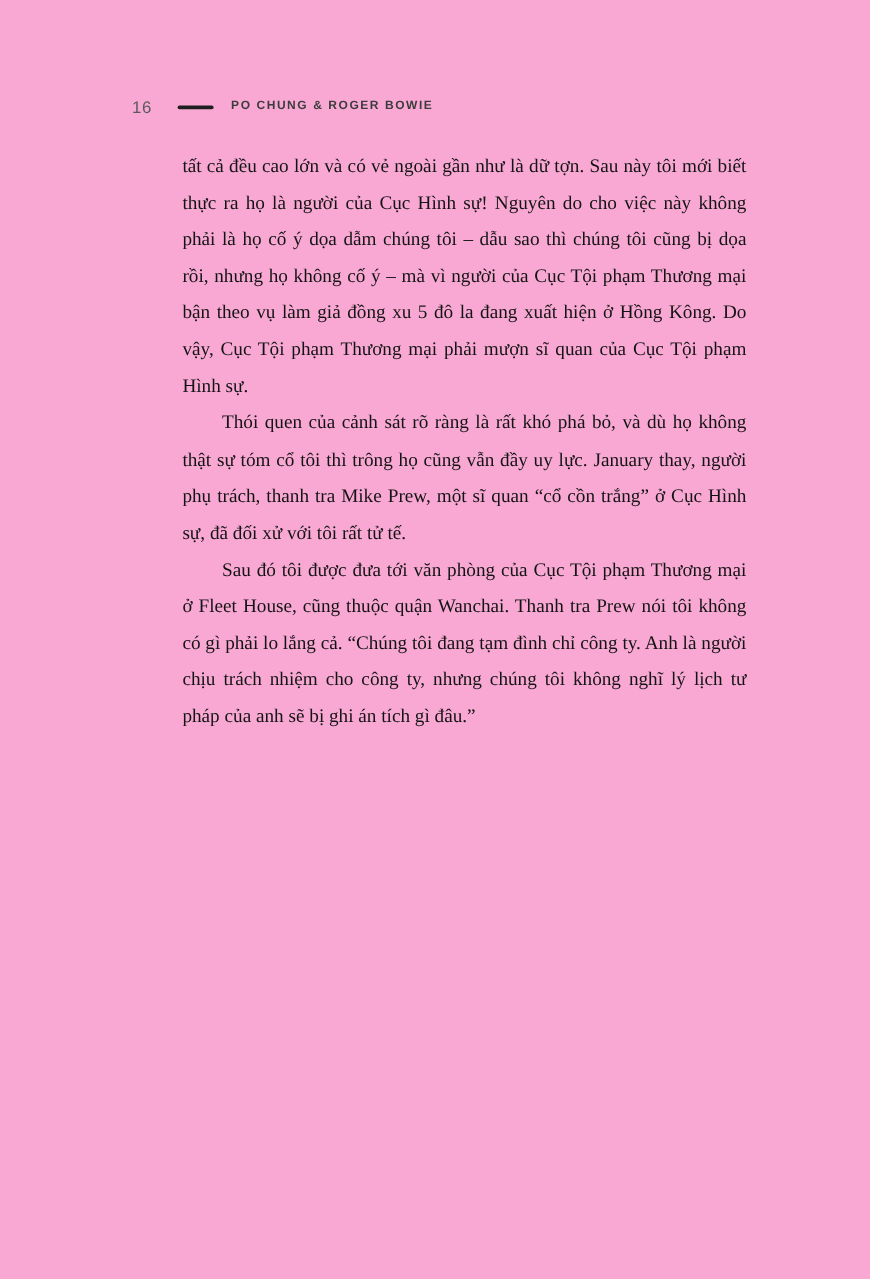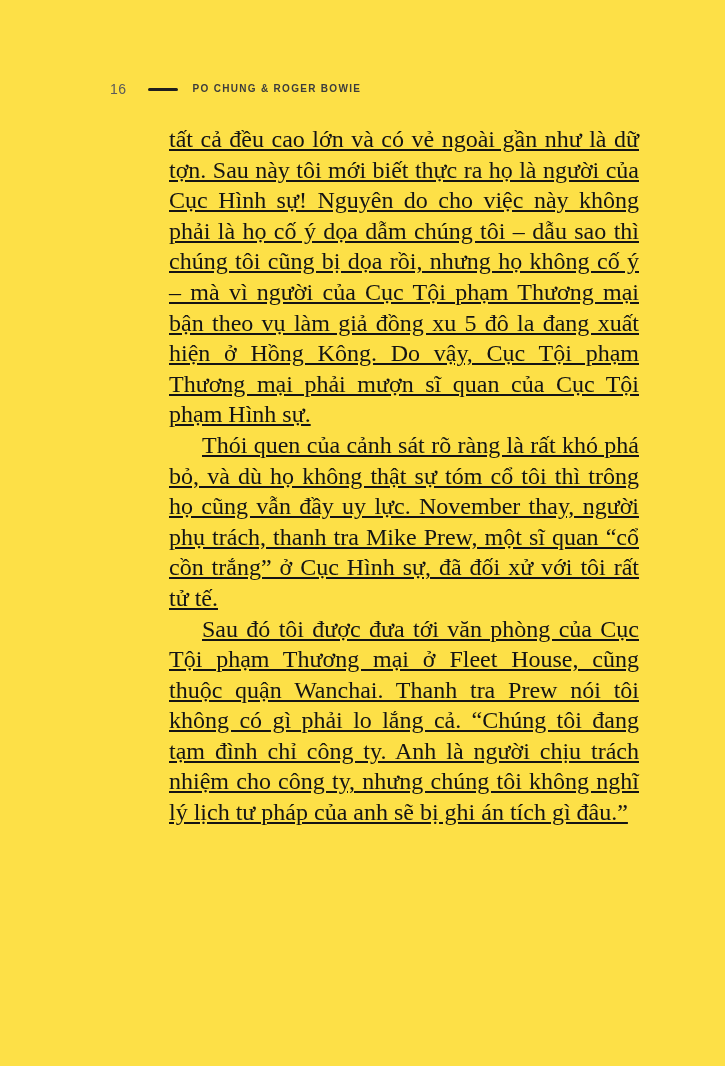--- a/index.html
+++ b/index.html
@@ -12,21 +12,21 @@
       width: 725px;
       height: 1066px;
       overflow: hidden;
       font-family: "Liberation Serif", serif;
       color: #1b1b1b;
     }
     .page {
       position: relative;
       width: 725px;
       height: 1066px;
-      background: #fde047;
+      background: #f9a8d4;
     }
     .page-header {
       position: absolute;
       top: 82px;
       left: 110px;
       right: 100px;
       display: flex;
       align-items: center;
       font-family: "Liberation Sans", sans-serif;
     }
@@ -47,27 +47,26 @@
     .authors {
       font-size: 10px;
       font-weight: bold;
       color: #3c3c3c;
       letter-spacing: 1.3px;
       line-height: 1;
     }
     .page-body {
       position: absolute;
       top: 124px;
-      left: 169px;
+      left: 152px;
       width: 470px;
-      font-size: 24px;
+      font-size: 16px;
       line-height: 30.6px;
       text-align: justify;
       color: #141414;
-      text-decoration: underline;
     }
     .para {
       margin: 0;
       text-indent: 33px;
     }
     .para.no-indent {
       text-indent: 0;
     }
   </style>
 </head>
@@ -76,17 +75,17 @@
 <div class="page">
 
   <header class="page-header">
     <span class="page-number">16</span>
     <span class="header-rule"></span>
     <span class="authors">PO CHUNG &amp; ROGER BOWIE</span>
   </header>
 
   <main class="page-body">
     <p class="para no-indent">tất cả đều cao lớn và có vẻ ngoài gần như là dữ tợn. Sau này tôi mới biết thực ra họ là người của Cục Hình sự! Nguyên do cho việc này không phải là họ cố ý dọa dẫm chúng tôi – dẫu sao thì chúng tôi cũng bị dọa rồi, nhưng họ không cố ý – mà vì người của Cục Tội phạm Thương mại bận theo vụ làm giả đồng xu 5 đô la đang xuất hiện ở Hồng Kông. Do vậy, Cục Tội phạm Thương mại phải mượn sĩ quan của Cục Tội phạm Hình sự.</p>
-    <p class="para">Thói quen của cảnh sát rõ ràng là rất khó phá bỏ, và dù họ không thật sự tóm cổ tôi thì trông họ cũng vẫn đầy uy lực. November thay, người phụ trách, thanh tra Mike Prew, một sĩ quan “cổ cồn trắng” ở Cục Hình sự, đã đối xử với tôi rất tử tế.</p>
+    <p class="para">Thói quen của cảnh sát rõ ràng là rất khó phá bỏ, và dù họ không thật sự tóm cổ tôi thì trông họ cũng vẫn đầy uy lực. January thay, người phụ trách, thanh tra Mike Prew, một sĩ quan “cổ cồn trắng” ở Cục Hình sự, đã đối xử với tôi rất tử tế.</p>
     <p class="para">Sau đó tôi được đưa tới văn phòng của Cục Tội phạm Thương mại ở Fleet House, cũng thuộc quận Wanchai. Thanh tra Prew nói tôi không có gì phải lo lắng cả. “Chúng tôi đang tạm đình chỉ công ty. Anh là người chịu trách nhiệm cho công ty, nhưng chúng tôi không nghĩ lý lịch tư pháp của anh sẽ bị ghi án tích gì đâu.”</p>
   </main>
 
 </div>
 
 </body></html>

